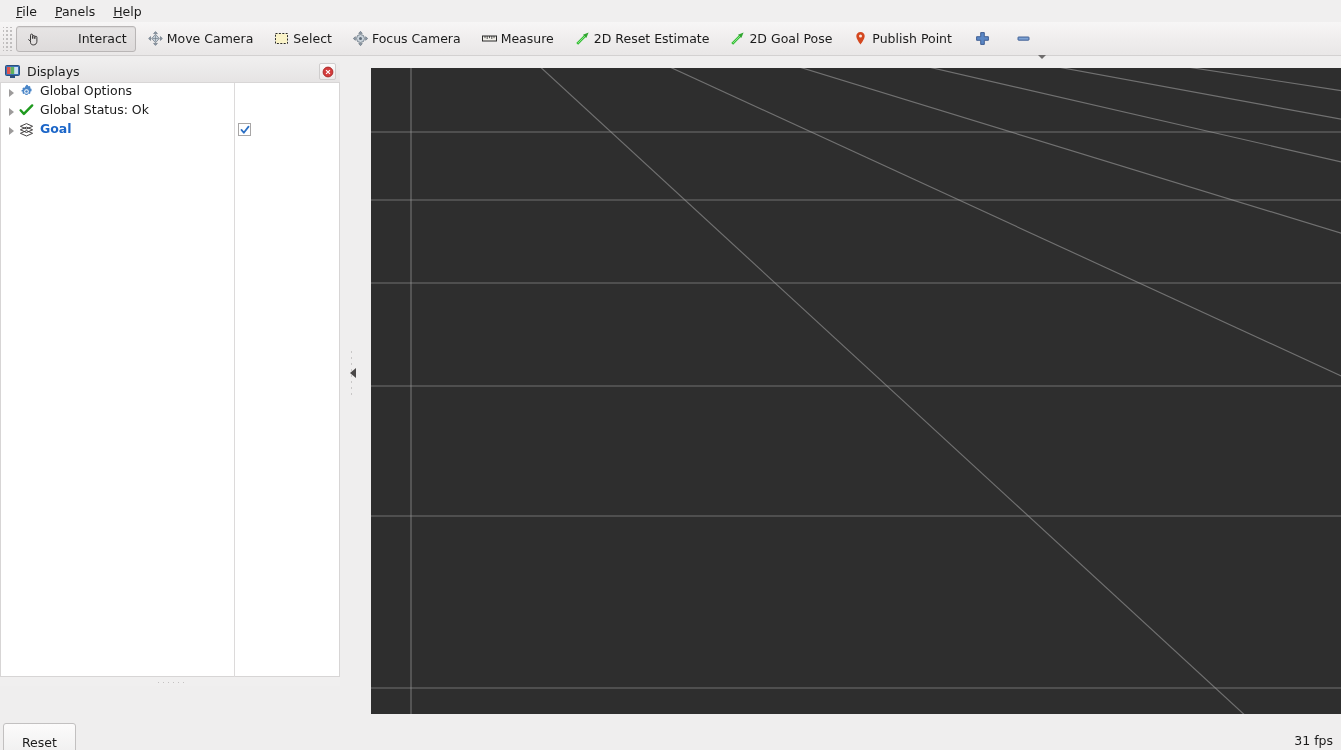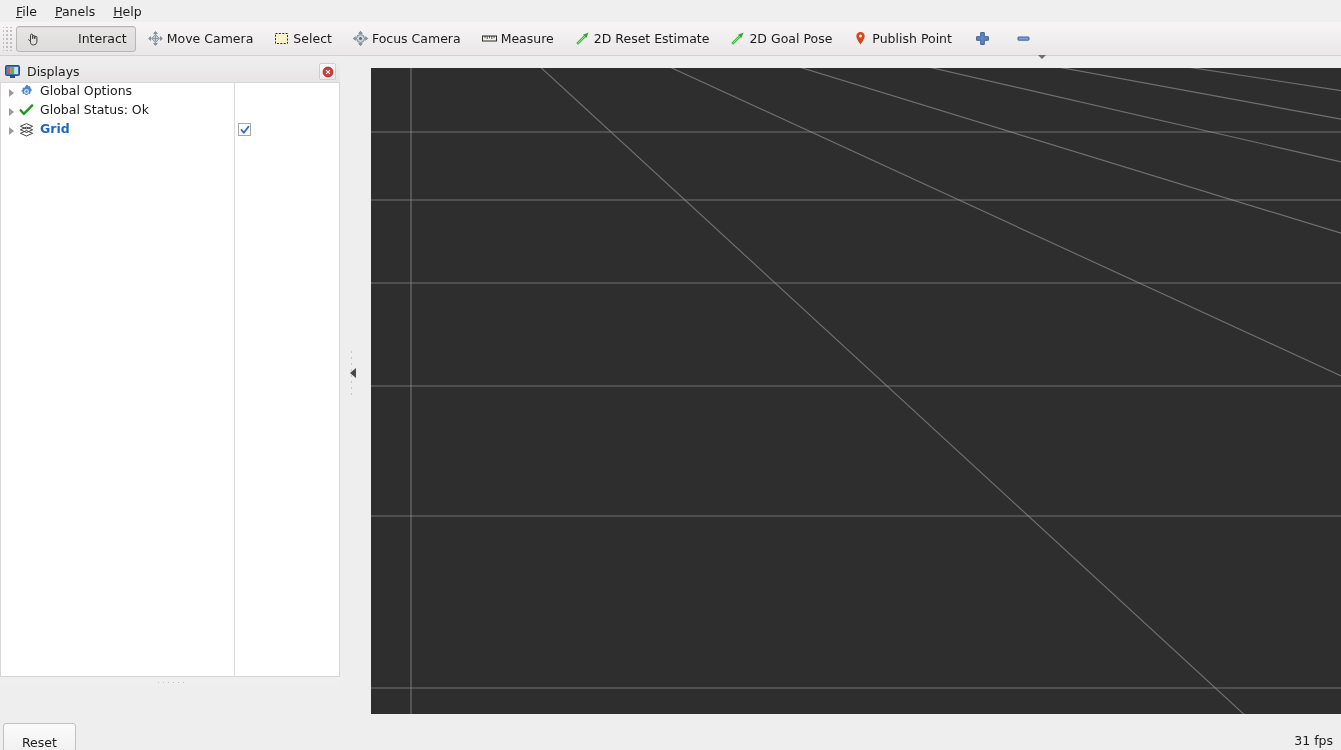--- a/index.html
+++ b/index.html
@@ -372,21 +372,21 @@
           </span>
         <span class="tree-ico">
           <svg viewBox="0 0 17 17">
             <g fill="none" stroke="#3c3a3a" stroke-width=".95">
               <polygon points="8.5,2.6 14.6,5.3 8.5,8.0 2.4,5.3"></polygon>
               <polygon points="8.5,6.1 14.6,8.8 8.5,11.5 2.4,8.8"></polygon>
               <polygon points="8.5,9.6 14.6,12.3 8.5,15.0 2.4,12.3"></polygon>
             </g>
           </svg>
         </span>
-        <span class="tree-label accent">Grid</span>
+        <span class="tree-label accent">Goal</span>
         <span class="tree-check">
           <svg viewBox="0 0 11 11" width="10" height="10">
             <path d="M1.6 5.4l2.6 3.1L9.4 1.8" fill="none" stroke="#2a6fc4" stroke-width="1.9" stroke-linecap="round" stroke-linejoin="round"></path>
           </svg>
         </span>
       </div>
     </div>
 
     <div id="tree-grip">
         <i></i>

